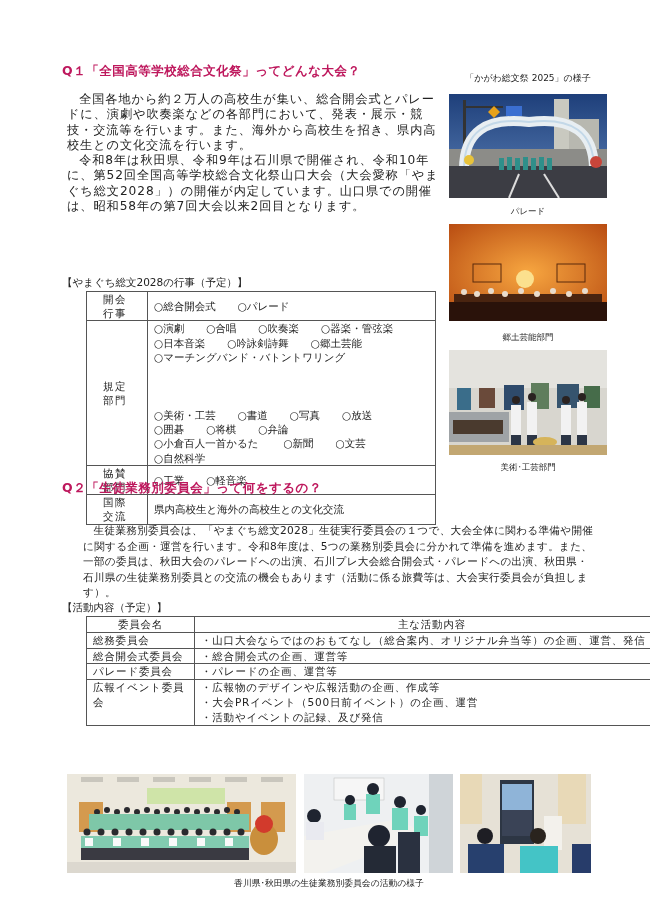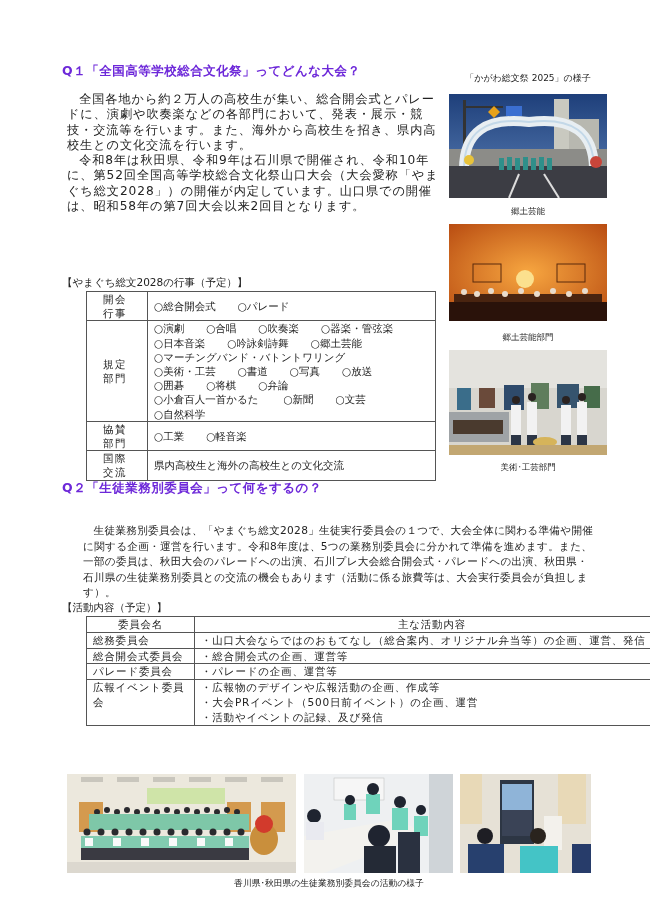--- a/index.html
+++ b/index.html
@@ -1,20 +1,20 @@
 <!DOCTYPE html>
 <html><head>
 <meta charset="utf-8">
 <style>
   * { box-sizing: border-box; margin: 0; padding: 0; }
   html, body { width: 650px; height: 919px; background: #ffffff; overflow: hidden; }
   body { position: relative; font-family: "DejaVu Sans", "Liberation Sans", sans-serif; color: #222; }
   .abs { position: absolute; }
 
-  .q-heading { font-weight: bold; font-size: 12.5px; letter-spacing: 0.5px; color: #6d28d9; white-space: nowrap; }
+  .q-heading { font-weight: bold; font-size: 12.5px; letter-spacing: 0.5px; color: #be185d; white-space: nowrap; }
 
   .para1 { font-size: 12.2px; line-height: 15.3px; color: #222; letter-spacing: 0.9px; }
   .para1 p { text-indent: 1em; }
 
   .tbl-title { font-size: 10.5px; color: #222; white-space: nowrap; }
 
   table.events { border-collapse: collapse; font-size: 10.5px; color: #222; }
   table.events td { border: 1px solid #555; padding: 0 6px; vertical-align: middle; line-height: 14.2px; }
   table.events td.lbl { width: 61px; padding: 0 16px; letter-spacing: 1.5px; }
   table.events .line { white-space: nowrap; }
@@ -50,21 +50,21 @@
         <td>
           <div class="line"><span class="item">○総合開会式</span><span class="item" style="margin-left: 22px;">○パレード</span></div>
         </td>
       </tr>
       <tr>
         <td class="lbl">規定部門</td>
         <td>
           <div class="line"><span class="item">○演劇</span><span class="item" style="margin-left: 22px;">○合唱</span><span class="item" style="margin-left: 22px;">○吹奏楽</span><span class="item" style="margin-left: 22px;">○器楽・管弦楽</span></div>
           <div class="line"><span class="item">○日本音楽</span><span class="item" style="margin-left: 22px;">○吟詠剣詩舞</span><span class="item" style="margin-left: 22px;">○郷土芸能</span></div>
           <div class="line"><span class="item">○マーチングバンド・バトントワリング</span></div>
-          <div class="line"><span class="item">○美術・工芸</span><span class="item" style="margin-left: 22px;">○書道</span><span class="item" style="margin-left: 22px;">○写真</span><span class="item" style="margin-left: 22px;">○放送</span></div>
+          <div class="line"><span class="item">○美術・工芸</span><span class="item" style="margin-left: 22px;">○書道</span><span class="item" style="margin-left: 22px;">○写真</span><span class="item" style="margin-left: 22px; margin-top: 44px;">○放送</span></div>
           <div class="line"><span class="item">○囲碁</span><span class="item" style="margin-left: 22px;">○将棋</span><span class="item" style="margin-left: 22px;">○弁論</span></div>
           <div class="line"><span class="item">○小倉百人一首かるた</span><span class="item" style="margin-left: 25px;">○新聞</span><span class="item" style="margin-left: 22px;">○文芸</span></div>
           <div class="line"><span class="item">○自然科学</span></div>
         </td>
       </tr>
       <tr>
         <td class="lbl">協賛部門</td>
         <td>
           <div class="line"><span class="item">○工業</span><span class="item" style="margin-left: 22px;">○軽音楽</span></div>
         </td>
@@ -107,21 +107,21 @@
       <rect x="66" y="64" width="5" height="12"></rect>
         <rect x="74" y="63" width="5" height="13"></rect>
       <rect x="82" y="64" width="5" height="12"></rect>
         <rect x="90" y="63" width="5" height="13"></rect>
       <rect x="98" y="64" width="5" height="12"></rect>
     </g>
     <circle cx="147" cy="68" r="6" fill="#c8453a"></circle>
     <circle cx="20" cy="66" r="5" fill="#e7c23b"></circle>
   </svg>
 </div>
-<div class="caption" style="left:449px; top:206px; width:158px;">郷土芸能</div>
+<div class="caption" style="left:449px; top:206px; width:158px;">パレード</div>
 
 <div class="photo" style="left:449px; top:224px; width:158px; height:97px;">
   <svg width="158" height="97" viewBox="0 0 158 97">
     <defs>
       <radialGradient id="stage" cx="0.5" cy="0.5" r="0.7">
         <stop offset="0" stop-color="#f7a640"></stop>
           <stop offset="1" stop-color="#b94d12"></stop>
       </radialGradient>
     </defs>
     <rect width="158" height="97" fill="url(#stage)"></rect>

